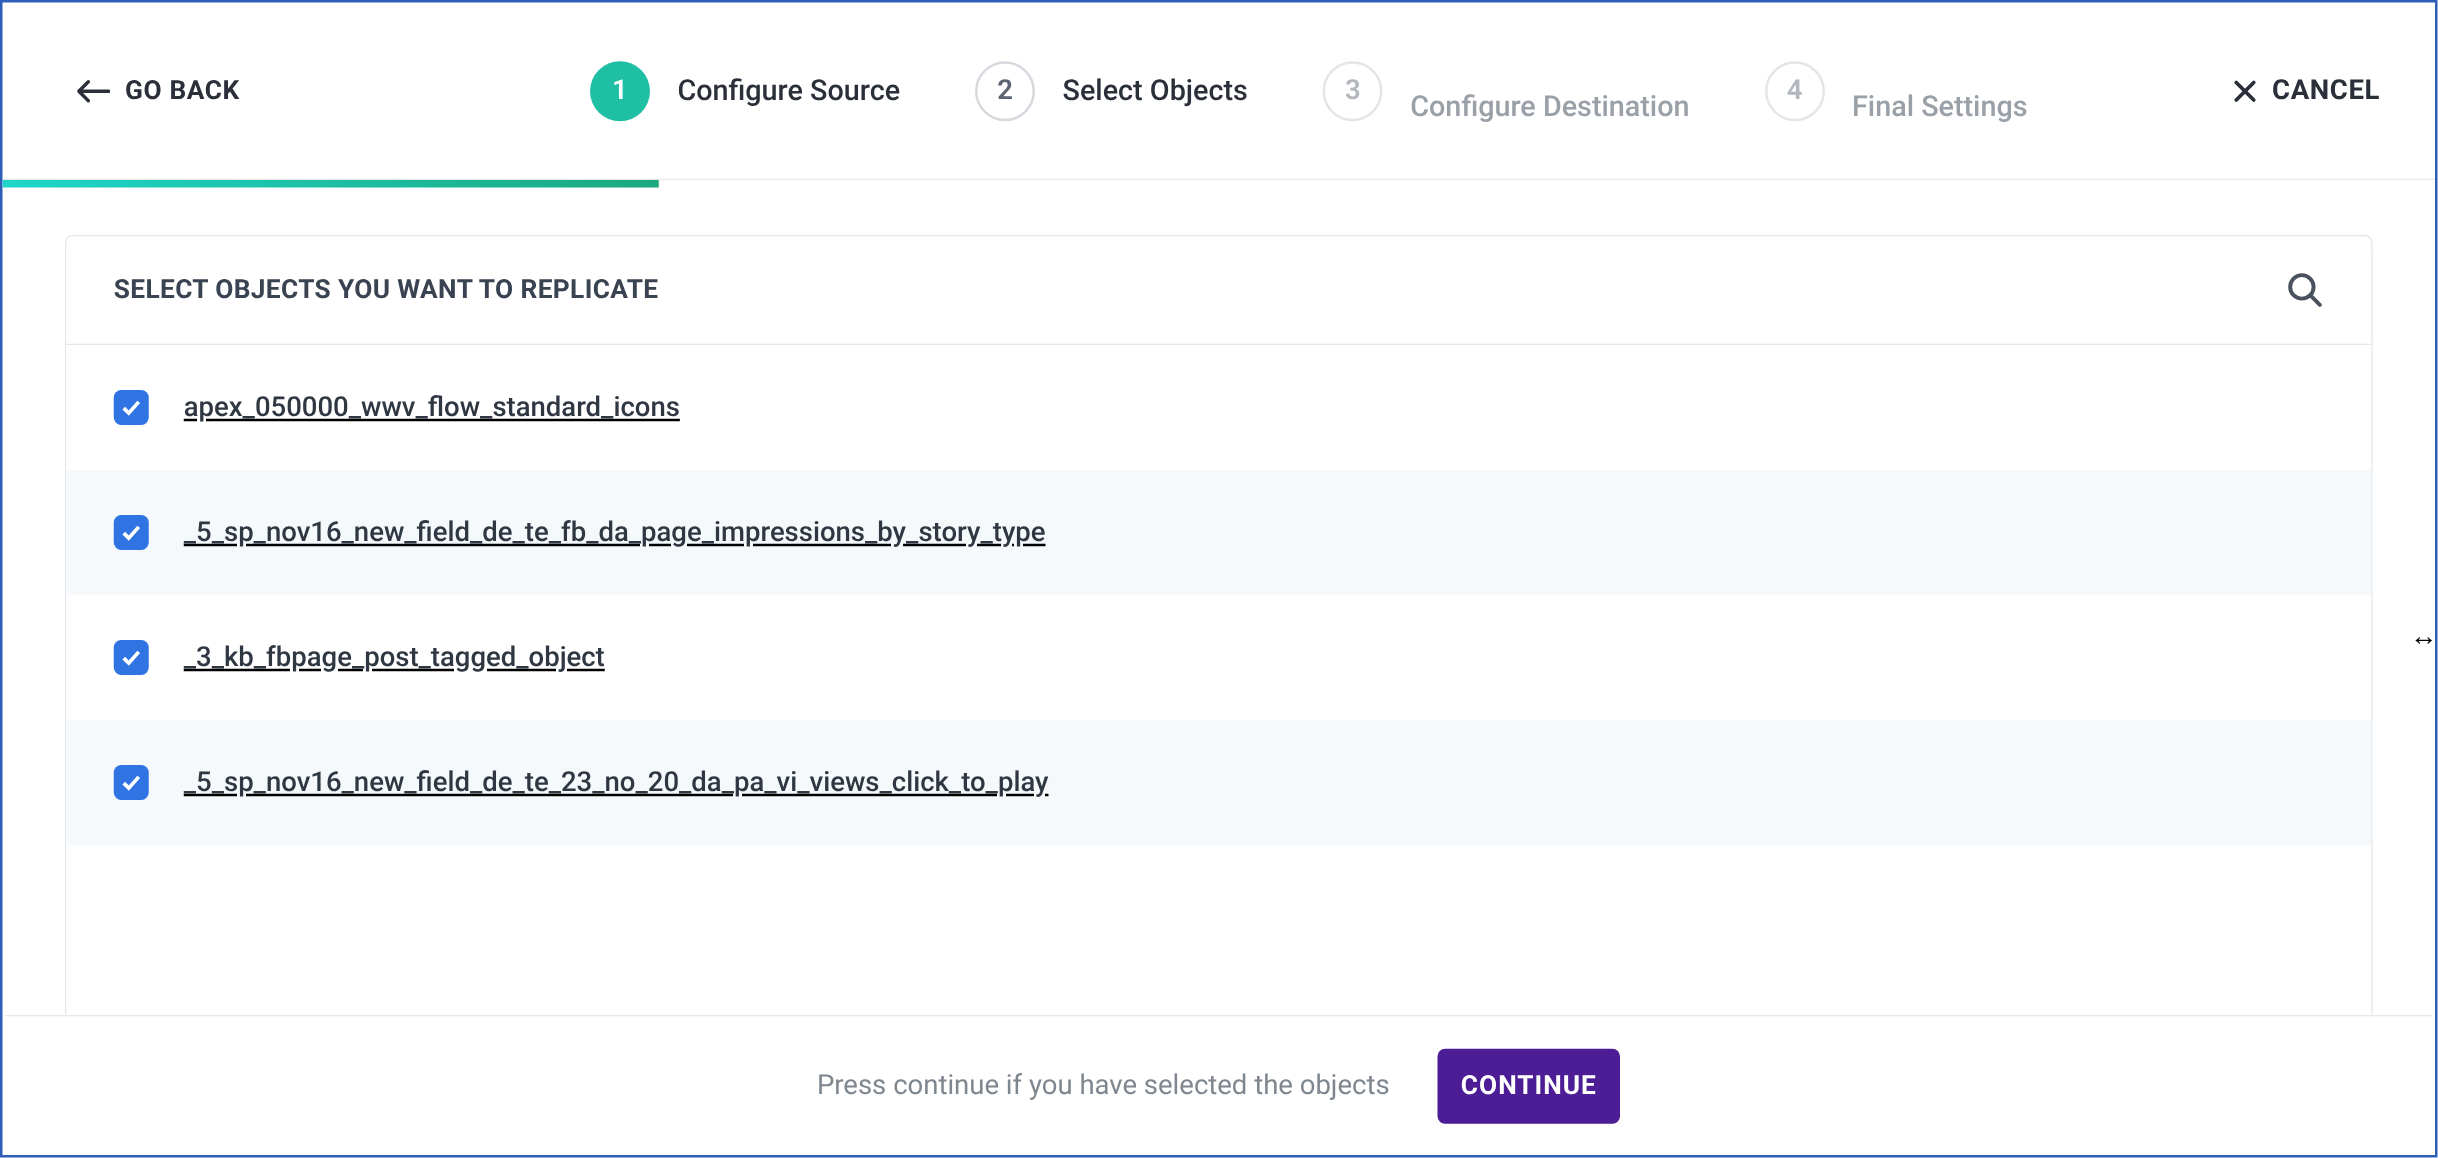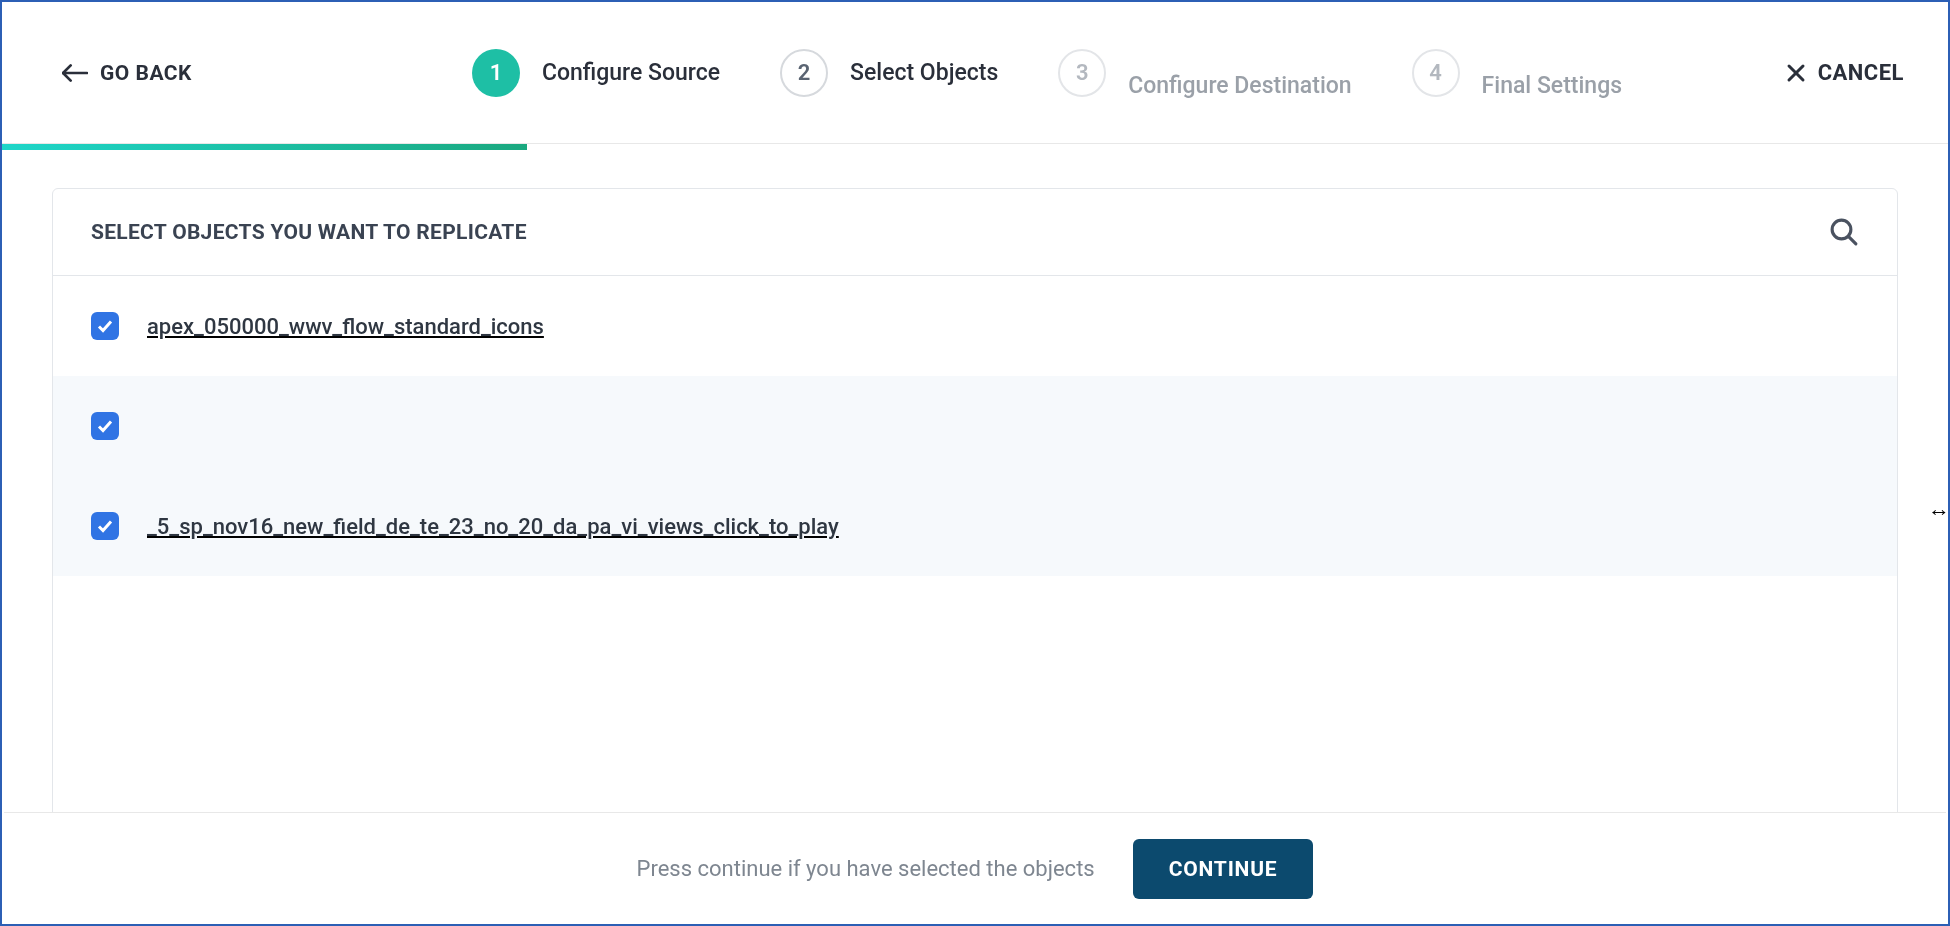--- a/index.html
+++ b/index.html
@@ -211,25 +211,25 @@
     display: flex;
     align-items: center;
     justify-content: center;
     gap: 38px;
   }
   .footer-text {
     font-size: 22px;
     color: #7e8690;
   }
   .continue-btn {
-    background: #0c4a6e;
+    background: #4c1d95;
     color: #fff;
     border: none;
     border-radius: 6px;
-    padding: 18px 36px;
+    padding: 18px 19px;
     font-size: 21px;
     font-weight: 700;
     letter-spacing: 0.8px;
     cursor: pointer;
   }
   .resize-cursor {
     position: absolute;
     right: -2px;
     top: 494px;
     font-size: 22px;
@@ -301,20 +301,29 @@
             </svg>
           </div>
           <div class="row-label">apex_050000_wwv_flow_standard_icons</div>
         </div>
         <div class="row alt">
           <div class="checkbox checked">
             <svg viewBox="0 0 18 18">
               <polyline points="3,9.5 7,13.5 15,4.5"></polyline>
             </svg>
           </div>
+          <div class="row-label">_5_sp_nov16_new_field_de_te_fb_da_page_impressions_by_story_type</div>
+        </div>
+        <div class="row">
+          <div class="checkbox checked">
+            <svg viewBox="0 0 18 18">
+              <polyline points="3,9.5 7,13.5 15,4.5"></polyline>
+            </svg>
+          </div>
+          <div class="row-label">_3_kb_fbpage_post_tagged_object</div>
         </div>
         <div class="row alt">
           <div class="checkbox checked">
             <svg viewBox="0 0 18 18">
               <polyline points="3,9.5 7,13.5 15,4.5"></polyline>
             </svg>
           </div>
           <div class="row-label">_5_sp_nov16_new_field_de_te_23_no_20_da_pa_vi_views_click_to_play</div>
         </div>
       </div>

